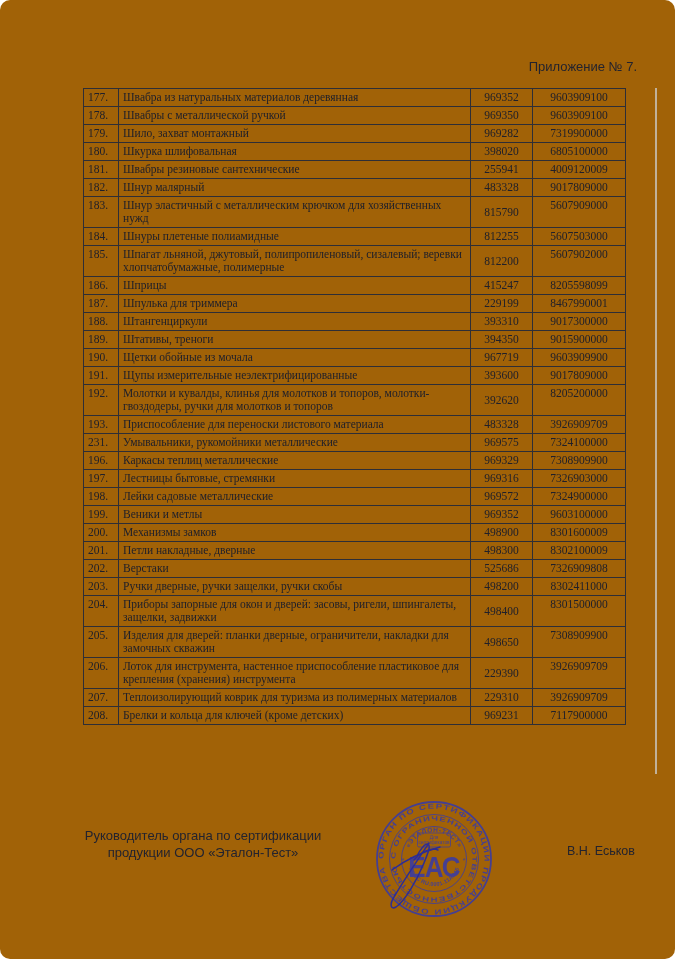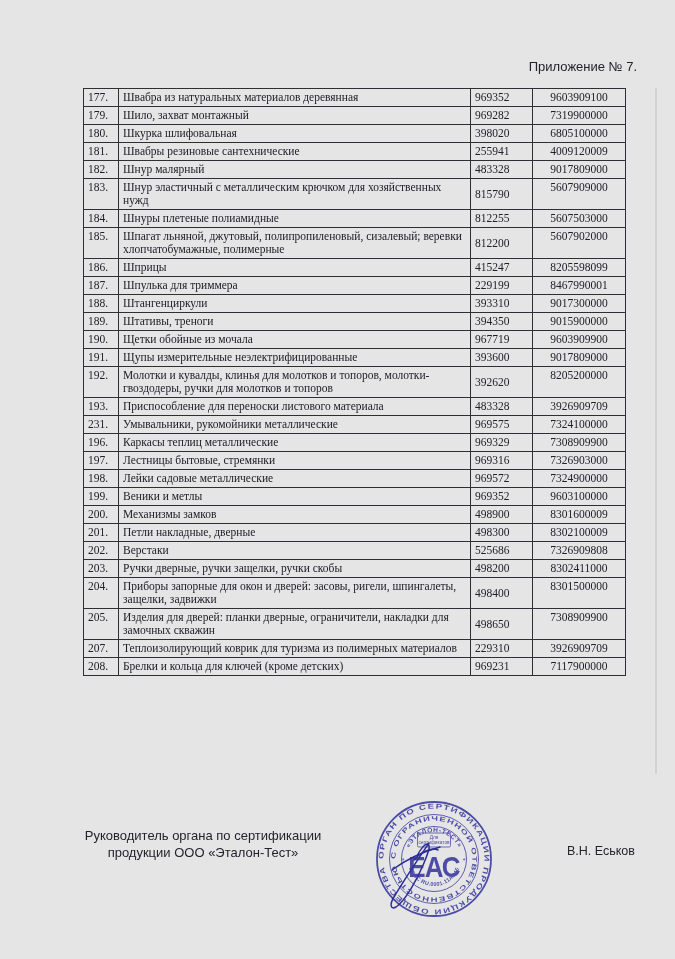--- a/index.html
+++ b/index.html
@@ -1,20 +1,20 @@
 <!DOCTYPE html>
 <html style="--stamp-color: #3c3ca0;"><head>
 <meta charset="utf-8">
 <style>
   html,body{margin:0;padding:0;}
   body{
     width:675px;height:959px;background:#ffffff;position:relative;
     font-family:"Liberation Serif",serif;color:#20202a;overflow:hidden;
   }
-  .page{position:absolute;inset:0;background:#e5e5e5;}
+  .page{position:absolute;inset:0;background:#a16207;border-radius:10px;}
 
   .appendix{
     position:absolute;top:59px;right:38px;
     font-family:"Liberation Sans",sans-serif;font-size:13px;color:#23232e;
   }
 
   table.products{
     position:absolute;left:83px;top:88px;width:542px;
     border-collapse:collapse;table-layout:fixed;
     border:1.5px solid #2e2e36;
@@ -23,21 +23,21 @@
     border:1px solid #2e2e36;
     font-size:11.5px;line-height:13px;padding:2px 4px;color:#20202a;
   }
   table.products tr{height:17px;}
   tr[data-num="184"]{height:26px;}
   tr[data-num="198"]{height:43px;margin-left:16px;}
   tr[data-num="199"]{height:25px;}
   tr[data-num="208"]{height:25px;}
   .c-num{vertical-align:top;padding-left:5px;}
   .c-desc{vertical-align:top;}
-  .c-code1{text-align:left;vertical-align:middle;}
+  .c-code1{text-align:center;vertical-align:middle;}
   .c-code2{text-align:center;vertical-align:top;}
 
   .scan-edge{
     position:absolute;left:655px;top:88px;width:2px;height:686px;
     background:#cccccc;opacity:.75;
   }
 
   .signer-title{
     position:absolute;left:83px;top:827px;width:240px;text-align:center;
     font-family:"Liberation Sans",sans-serif;font-size:13px;line-height:17px;
@@ -71,20 +71,26 @@
         <col style="width:62px">
         <col style="width:93px">
     </colgroup>
     <tbody>
         <tr data-num="177">
       <td class="c-num">177.</td>
       <td class="c-desc">Швабра из натуральных материалов деревянная</td>
       <td class="c-code1">969352</td>
       <td class="c-code2">9603909100</td>
     </tr>
+        <tr data-num="178">
+      <td class="c-num">178.</td>
+      <td class="c-desc">Швабры с металлической ручкой</td>
+      <td class="c-code1">969350</td>
+      <td class="c-code2">9603909100</td>
+    </tr>
         <tr data-num="179">
       <td class="c-num">179.</td>
       <td class="c-desc">Шило, захват монтажный</td>
       <td class="c-code1">969282</td>
       <td class="c-code2">7319900000</td>
     </tr>
         <tr data-num="180">
       <td class="c-num">180.</td>
       <td class="c-desc">Шкурка шлифовальная</td>
       <td class="c-code1">398020</td>
@@ -226,20 +232,26 @@
       <td class="c-num">204.</td>
       <td class="c-desc">Приборы запорные для окон и дверей: засовы, ригели, шпингалеты, защелки, задвижки</td>
       <td class="c-code1">498400</td>
       <td class="c-code2">8301500000</td>
     </tr>
         <tr data-num="205">
       <td class="c-num">205.</td>
       <td class="c-desc">Изделия для дверей: планки дверные, ограничители, накладки для замочных скважин</td>
       <td class="c-code1">498650</td>
       <td class="c-code2">7308909900</td>
+    </tr>
+        <tr data-num="206">
+      <td class="c-num">206.</td>
+      <td class="c-desc">Лоток для инструмента, настенное приспособление пластиковое для крепления (хранения) инструмента</td>
+      <td class="c-code1">229390</td>
+      <td class="c-code2">3926909709</td>
     </tr>
         <tr data-num="207">
       <td class="c-num">207.</td>
       <td class="c-desc">Теплоизолирующий коврик для туризма из полимерных материалов</td>
       <td class="c-code1">229310</td>
       <td class="c-code2">3926909709</td>
     </tr>
         <tr data-num="208">
       <td class="c-num">208.</td>
       <td class="c-desc">Брелки и кольца для ключей (кроме детских)</td>

